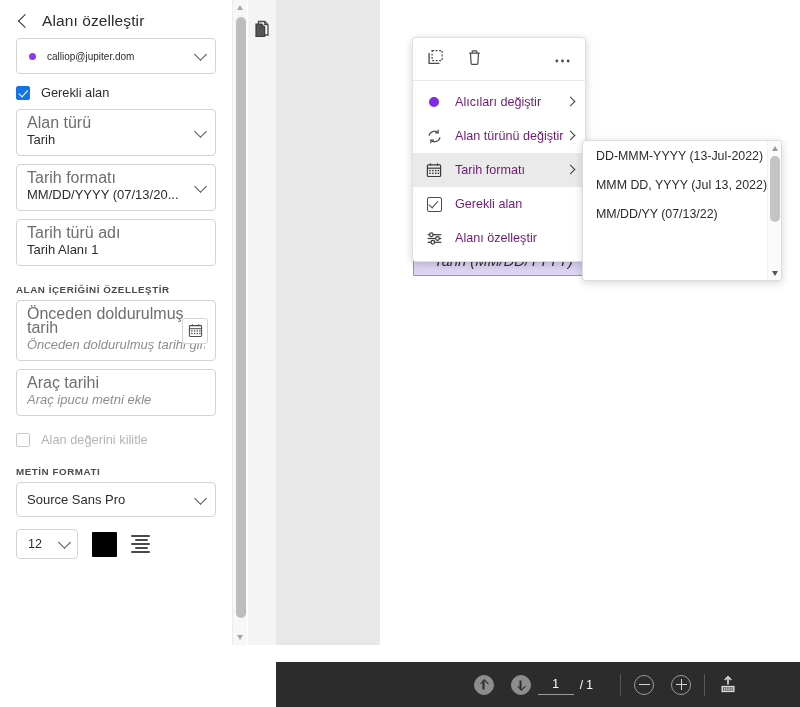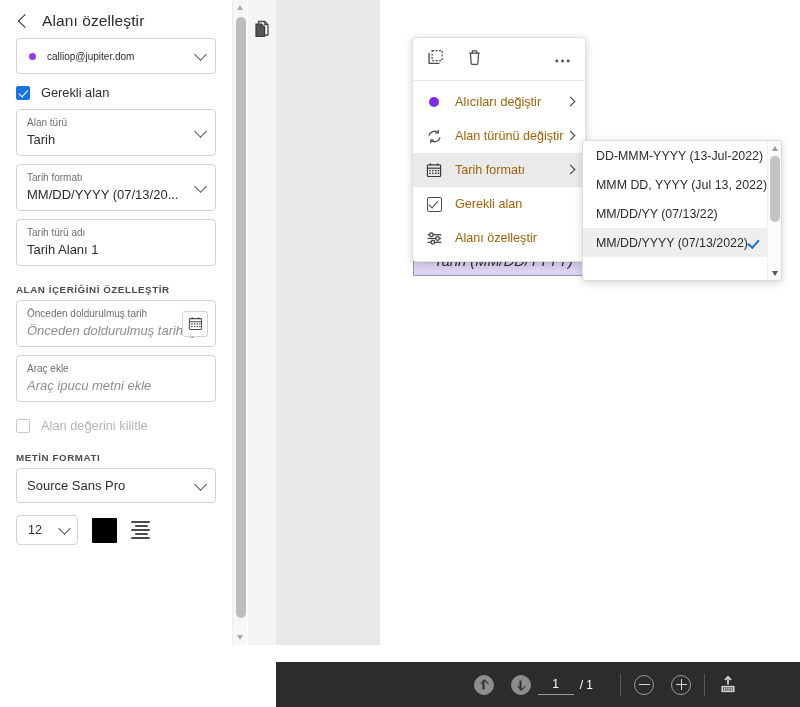--- a/index.html
+++ b/index.html
@@ -39,21 +39,21 @@
   .section-label.tight { padding-top:6px; }
 
   .field-box {
     margin: 0 16px 8px 16px;
     border:1px solid #d3d3d3; border-radius:4px; background:#fff;
     padding:6px 10px 7px 10px;
     position:relative; min-height:40px;
     display:flex; flex-direction:column; justify-content:center;
   }
   .field-box.single { min-height:36px; padding-top:8px; padding-bottom:8px; }
-  .field-label { font-size:10px; color:#6e6e6e; line-height:14px; margin-bottom:1px; }
+  .field-label { font-size:16px; color:#6e6e6e; line-height:14px; margin-bottom:1px; }
   .field-value { font-size:13px; color:#2c2c2c; line-height:17px; white-space:nowrap; overflow:hidden; text-overflow:clip; }
   .field-value.placeholder { color:#8d8d8d; font-style:italic; }
 
   .caret {
     position:absolute; right:10px; top:50%; width:9px; height:9px; margin-top:-6px;
   }
   .caret::before{
     content:""; position:absolute; left:0; top:0;
     width:8px; height:8px; border-right:1.6px solid #4b4b4b; border-bottom:1.6px solid #4b4b4b;
     transform: rotate(45deg);
@@ -149,21 +149,21 @@
   }
   .cm-toolbar { display:flex; align-items:center; height:32px; padding: 0 14px; gap:22px; }
   .cm-toolbar .spacer { flex:1; }
   .cm-divider { height:1px; background:#e8e8e8; margin: 5px 0 4px 0; }
   .cm-item {
     display:flex; align-items:center; height:34px; padding: 0 10px 0 12px; gap:12px;
     position:relative; cursor:default;
   }
   .cm-item.active { background:#eaeaea; }
   .cm-ico { width:18px; height:18px; flex:0 0 auto; display:flex; align-items:center; justify-content:center;}
-  .cm-label { font-size:12.6px; color:#a16207; white-space:nowrap;text-align:center; }
+  .cm-label { font-size:12.6px; color:#701a75; white-space:nowrap;text-align:center; }
   .cm-arrow { position:absolute; right:10px; top:50%; margin-top:-4.5px; width:8px;height:9px;}
   .cm-arrow::before{
     content:""; position:absolute; left:0; top:0.5px;
     width:6px;height:6px; border-right:1.5px solid #3b3b3b; border-top:1.5px solid #3b3b3b;
     transform:rotate(45deg);
   }
   .cm-dot { width:10px;height:10px;border-radius:50%; background:#7f2ae8; }
   .cm-check {
     width:15px;height:15px;border:1.5px solid #4b4b4b;border-radius:2px;position:relative;background:#fff;
   }
@@ -299,21 +299,21 @@
             <rect x="3.4" y="10.5" width="1.5" height="1.4"></rect>
               <rect x="6.3" y="10.5" width="1.5" height="1.4"></rect>
             <rect x="9.2" y="10.5" width="1.5" height="1.4"></rect>
               <rect x="11.9" y="10.5" width="1.5" height="1.4"></rect>
           </g>
         </svg>
       </span>
     </div>
 
     <div class="field-box">
-      <div class="field-label">Araç ekle</div>
+      <div class="field-label">Araç tarihi</div>
       <div class="field-value placeholder">Araç ipucu metni ekle</div>
     </div>
 
     <div class="check-row" style="padding-top:8px;">
       <span class="cbox off"></span>
       <span class="check-label disabled">Alan değerini kilitle</span>
     </div>
 
     <div class="section-label">METİN FORMATI</div>
 
@@ -461,24 +461,20 @@
     <div class="fmt-list">
       <div class="fmt-item">
         <span>DD-MMM-YYYY (13-Jul-2022)</span>
       </div>
       <div class="fmt-item">
         <span>MMM DD, YYYY (Jul 13, 2022)</span>
       </div>
       <div class="fmt-item">
         <span>MM/DD/YY (07/13/22)</span>
       </div>
-      <div class="fmt-item selected">
-        <span>MM/DD/YYYY (07/13/2022)</span>
-        <span class="fmt-tick"></span>
-      </div>
     </div>
     <div id="fmt-scrollbar">
       <div class="fmt-arrow"></div>
       <div id="fmt-thumb"></div>
       <div class="fmt-arrow down"></div>
     </div>
   </div>
 
   <div id="bottom-bar">
     <span class="bb-circle solid">

